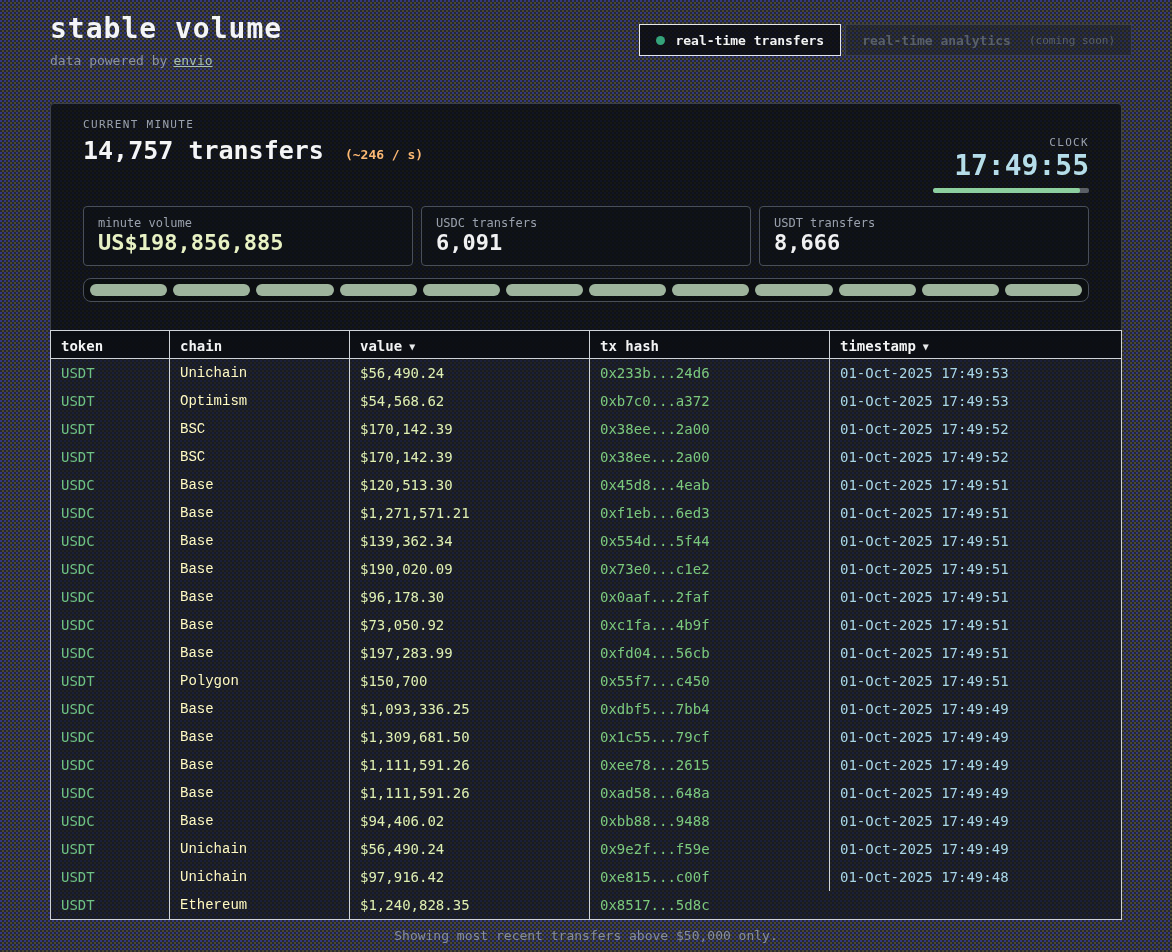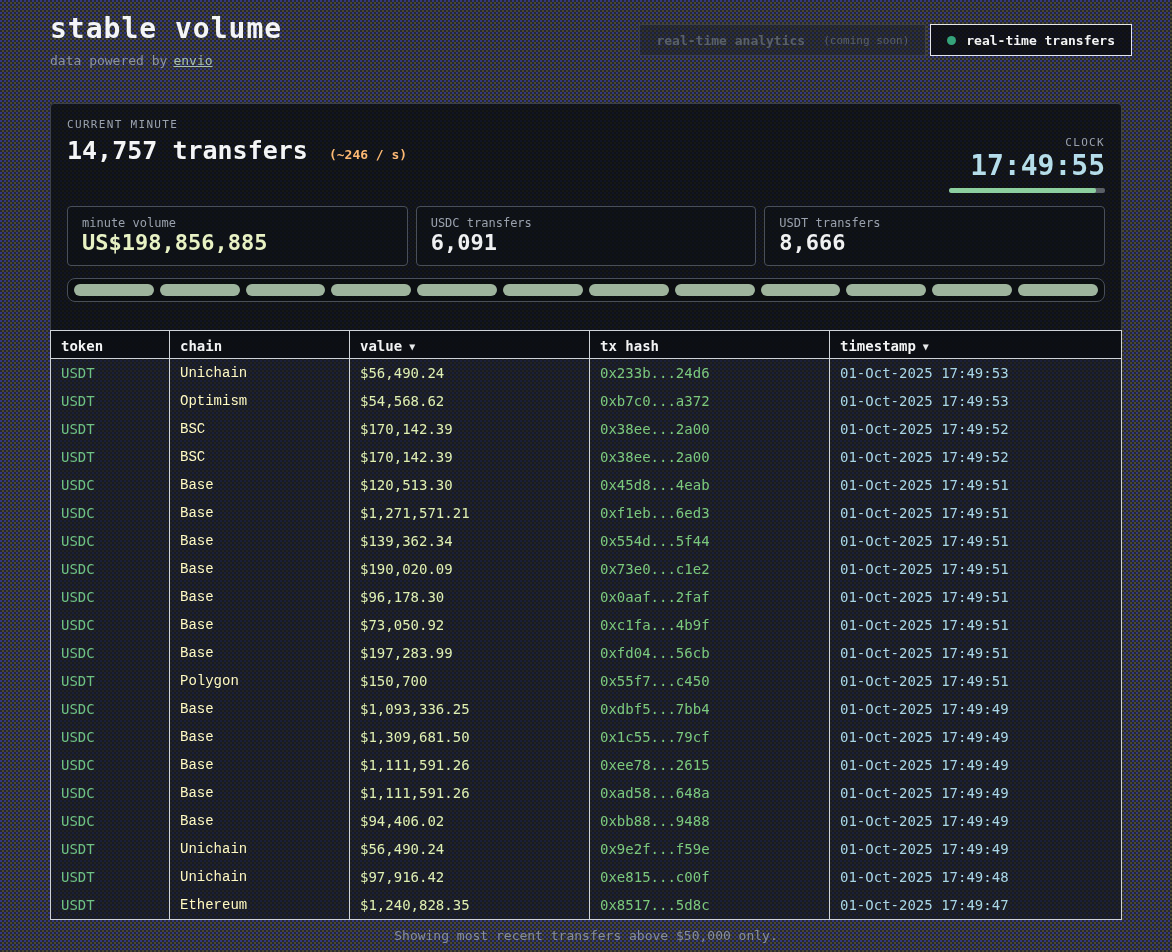--- a/index.html
+++ b/index.html
@@ -27,21 +27,21 @@
   .tab { display:flex; align-items:center; gap:10px; height:32px; padding:0 16px;
          font-family:inherit; font-size:13px; font-weight:bold; cursor:pointer; }
   .tab.active { background:rgba(10,12,16,.85); border:1px solid #e5e7ea; color:#f2f3f4; }
   .tab.inactive { background:rgba(26,29,36,.5); border:1px solid #3a3e46; color:#596069; }
   .tab .dot { width:9px; height:9px; border-radius:50%; background:var(--live-dot-teal,#35a37a); }
   .tab .soon { font-size:11px; font-weight:normal; color:#596069; margin-left:8px; }
 
   
   .hero { position:absolute; left:50px; top:103px; width:1072px; height:234px;
           background:rgba(11,13,17,.82); border:1px solid #3b4049; border-radius:4px;
-          padding:14px 16px; }
+          padding:14px 32px; }
   .hero-top { display:flex; justify-content:space-between; align-items:flex-start; }
   .eyebrow { font-size:11px; letter-spacing:.12em; color:#9aa1ad; }
   .big { margin-top:5px; font-size:25px; font-weight:bold; color:#f4f5f6; white-space:nowrap; }
   .big .rate { font-size:13px; color:#fdba74; font-weight:bold; margin-left:6px; }
   .clock-block { text-align:right;margin-top:18px; }
   .time { margin-top:2px; font-size:28px; font-weight:600; color:var(--clock-cyan,#b5dde9); line-height:1.1; }
   .minute-progress { margin-top:6px; margin-left:auto; width:156px; height:5px; background:#5a5f66; border-radius:2px; overflow:hidden; }
   .minute-progress .fill { height:100%; background:var(--progress-green,#8ccf9f); border-radius:2px; }
 
   .stats { display:flex; gap:8px; margin-top:13px; }
@@ -84,27 +84,27 @@
 <div class="app">
 
   <div class="brand">
     <h1>stable volume</h1>
     <div class="powered">
       <span>data powered by</span><a>envio</a>
     </div>
   </div>
 
   <div class="tabs">
+    <button class="tab active">
+      <span class="dot"></span>
+      <span>real-time transfers</span>
+    </button>
     <button class="tab inactive">
       <span>real-time analytics</span>
       <span class="soon">(coming soon)</span>
-    </button>
-    <button class="tab active">
-      <span class="dot"></span>
-      <span>real-time transfers</span>
     </button>
   </div>
 
   <section class="hero">
     <div class="hero-top">
       <div>
         <div class="eyebrow">CURRENT MINUTE</div>
         <div class="big">
           <span>14,757</span>
           <span>transfers</span>
@@ -303,20 +303,19 @@
           <div class="td chain">Unichain</div>
           <div class="td value">$97,916.42</div>
           <div class="td hash">0xe815...c00f</div>
           <div class="td ts">01-Oct-2025 17:49:48</div>
         </div>
         <div class="tr">
           <div class="td token">USDT</div>
           <div class="td chain">Ethereum</div>
           <div class="td value">$1,240,828.35</div>
           <div class="td hash">0x8517...5d8c</div>
-          <div class="td ts">01-Oct-2025 17:49:47</div>
         </div>
       </div>
   </section>
 
   <div class="footer">Showing most recent transfers above $50,000 only.</div>
 
 </div>
 
 </body></html>

